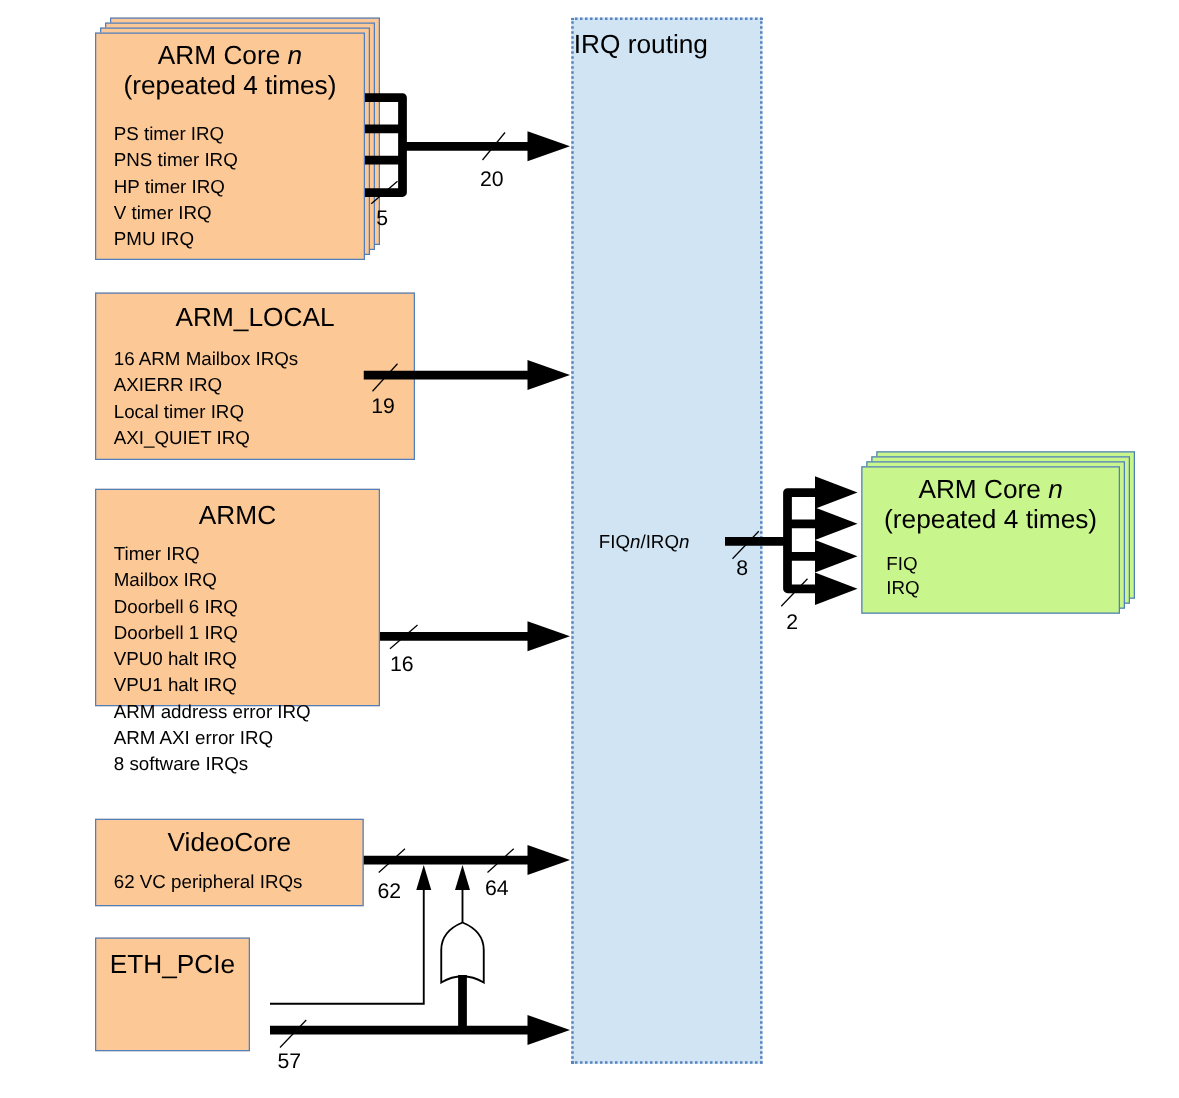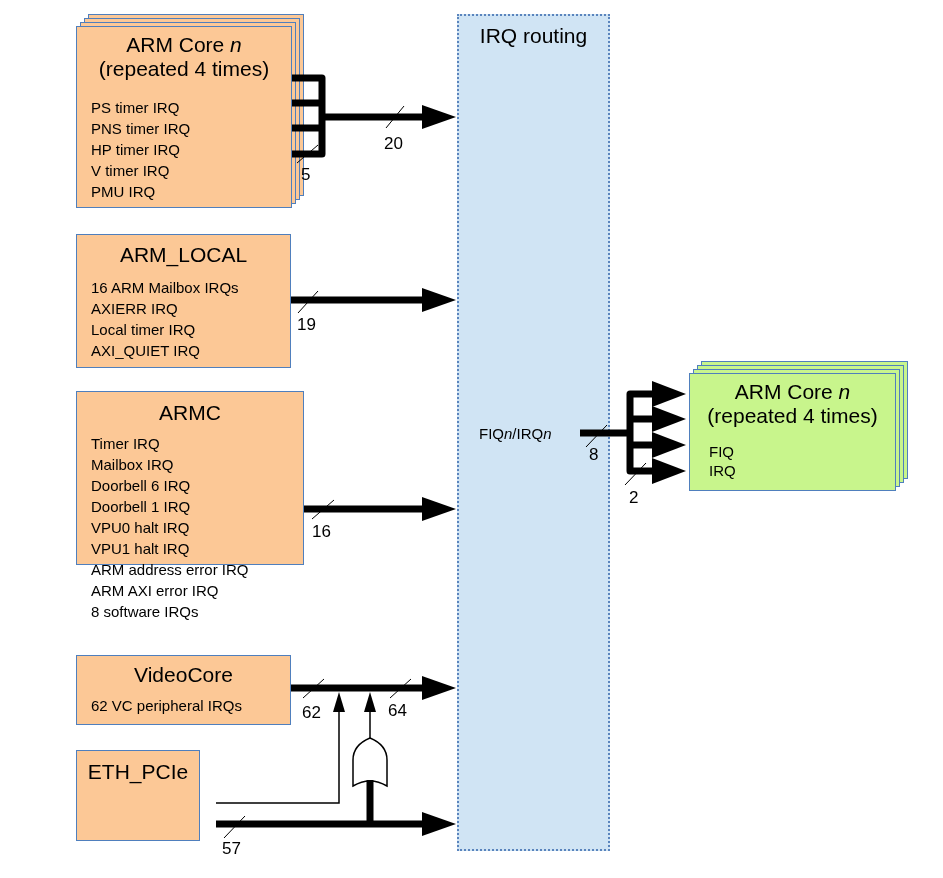--- a/index.html
+++ b/index.html
@@ -6,21 +6,21 @@
   body { width: 943px; height: 878px; position: relative; overflow: hidden;
          font-family: "Liberation Sans", "DejaVu Sans", sans-serif; color: #000; }
   .box { position: absolute; box-sizing: border-box; border: 1px solid #4f7fbd; }
   .orange { background: #fcc896; }
   .green { background: #c8f58c; }
   .title { position: absolute; left: 0; right: 0; text-align: center; font-size: 21px; line-height: 24px; }
   .items { position: absolute; left: 14px; font-size: 15px; line-height: 21px; }
   .items div { white-space: nowrap; }
   .routing { position: absolute; left: 457px; top: 14px; width: 153px; height: 837px;
              background: #d0e4f4; border: 2px dotted #5a84bd; box-sizing: border-box; }
-  .routing-title { position: absolute; top: 8px; left: 0; right: 0; text-align: center; font-size: 21px; }
+  .routing-title { position: absolute; top: 8px; left: 0; right: 0; font-size: 21px; }
   .lbl { position: absolute; font-size: 17px; line-height: 18px; }
   svg.wires { position: absolute; left: 0; top: 0; }
 </style>
 </head>
 <body>
 
 <div class="routing">
   <div class="routing-title">IRQ routing</div>
 </div>
 <div class="lbl" style="left:479px; top:425px; font-size:15px;">
@@ -37,21 +37,21 @@
   </div>
   <div class="items" style="top:70px;">
     <div>PS timer IRQ</div>
     <div>PNS timer IRQ</div>
     <div>HP timer IRQ</div>
     <div>V timer IRQ</div>
     <div>PMU IRQ</div>
   </div>
 </div>
 
-<div class="box orange" style="left:76px; top:234px; width:215px; height:134px;">
+<div class="box orange" style="left:76px; top:234px; width:256px; height:134px;">
   <div class="title" style="top:8px;">ARM_LOCAL</div>
   <div class="items" style="top:42px;">
     <div>16 ARM Mailbox IRQs</div>
     <div>AXIERR IRQ</div>
     <div>Local timer IRQ</div>
     <div>AXI_QUIET IRQ</div>
   </div>
 </div>
 
 <div class="box orange" style="left:76px; top:391px; width:228px; height:174px;">

